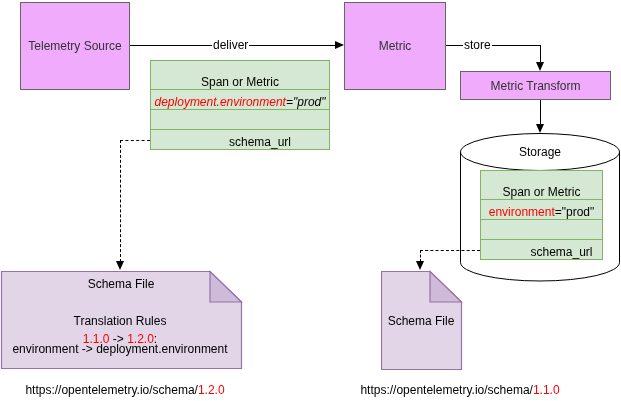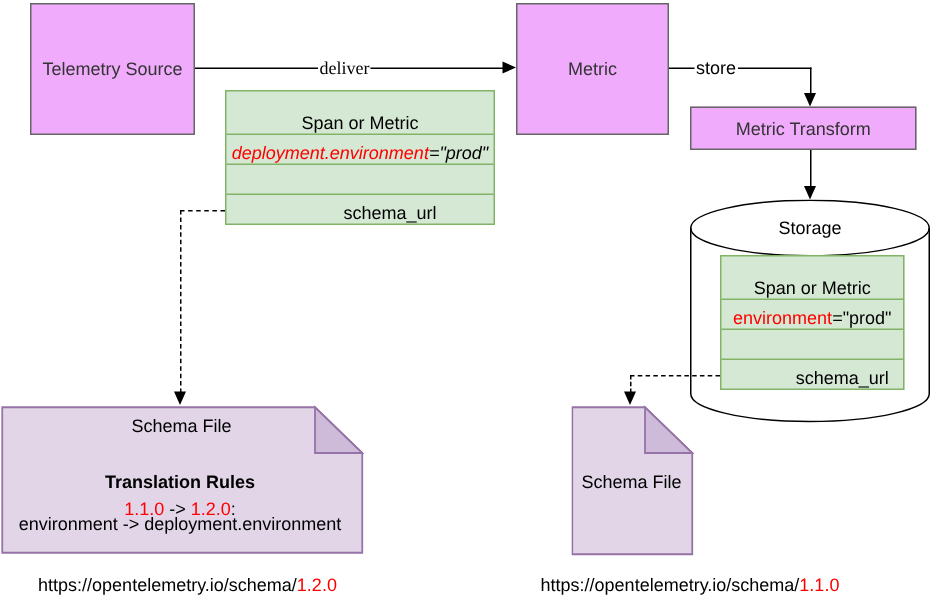--- a/index.html
+++ b/index.html
@@ -64,39 +64,39 @@
     padding:0 1px;
     font-size:12px;
     line-height:14px;
   }
   .abs{position:absolute;}
   .doc-label{
     position:absolute;
     text-align:center;
     line-height:14px;
   }
-  .bold{font-weight:bold;}
+  .bold{font-weight:normal;}
   svg{display:block;}
 </style>
 </head>
 <body>
 
 <div id="canvas">
 
   <div class="node" style="left:20px;top:2px;width:110px;height:88px;">
     <span>Telemetry Source</span>
   </div>
 
   <div class="node" style="left:344px;top:2px;width:102px;height:88px;">
     <span>Metric</span>
   </div>
 
   <div class="hline" style="left:130px;top:45px;width:206px;"></div>
   <div class="arr-right" style="left:335px;top:41px;"></div>
-  <div class="edge-label" style="left:212px;top:38px;font-family:Liberation Serif, serif;">deliver</div>
+  <div class="edge-label" style="left:212px;top:38px;">deliver</div>
 
   <div class="hline" style="left:446px;top:45px;width:95px;"></div>
   <div class="vline" style="left:540px;top:45px;height:18px;"></div>
   <div class="arr-down" style="left:536px;top:62px;"></div>
   <div class="edge-label" style="left:463px;top:38px;">store</div>
 
   <div class="node" style="left:460px;top:71px;width:151px;height:29px;">
     <span>Metric Transform</span>
   </div>
 

